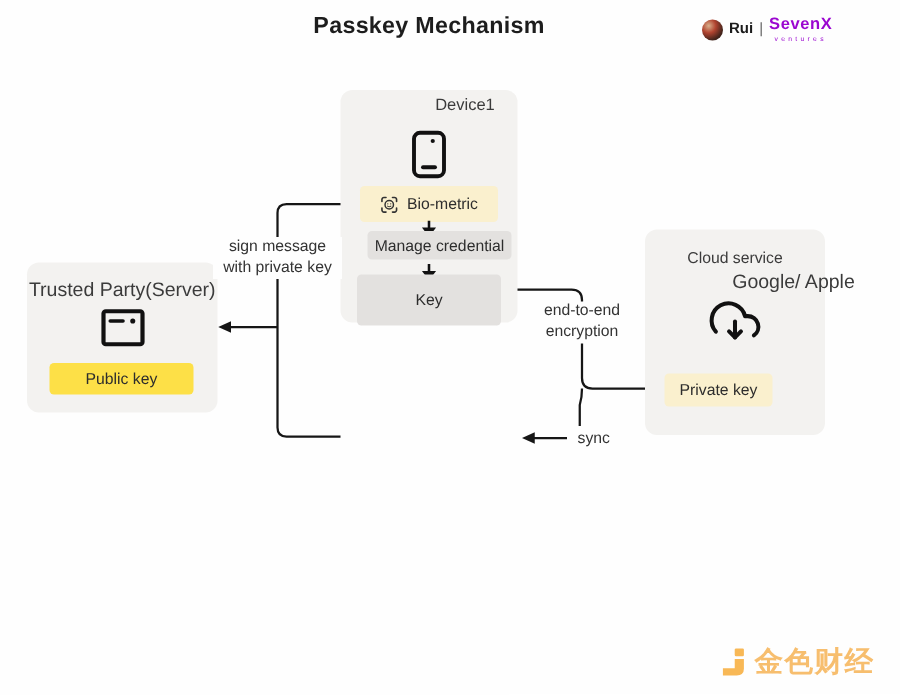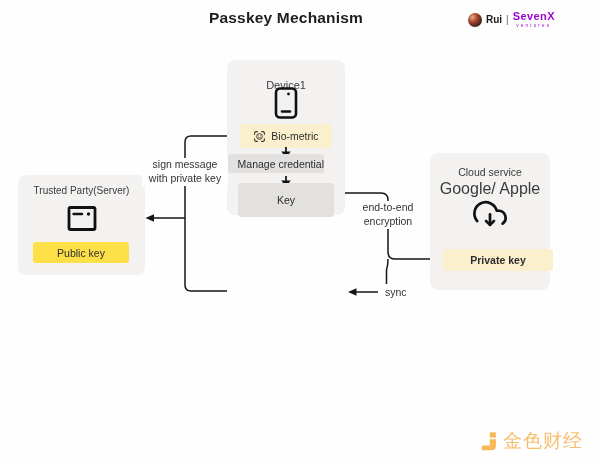--- a/index.html
+++ b/index.html
@@ -46,21 +46,21 @@
   .overlay{position:absolute;left:0;top:0;pointer-events:none;}
   
   .note{
     position:absolute;left:17px;width:566px;border-radius:6px;
     display:flex;align-items:center;justify-content:center;
   }
   .note-text{font-size:11px;color:#2c2c2c;}
   .note-emoji{position:absolute;top:50%;transform:translateY(-50%);}
   
   .watermark{position:absolute;left:478px;top:428px;display:flex;align-items:center;gap:4px;opacity:.75;}
-  .wm-text{font-size:19px;font-weight:normal;color:#f5a93f;letter-spacing:1px;}
+  .wm-text{font-size:19px;font-weight:bold;color:#f5a93f;letter-spacing:1px;}
 </style>
 </head>
 <body>
 
 <div class="canvas">
 
   <div class="title">Passkey Mechanism</div>
   <div class="header-right">
     <div class="avatar"></div>
     <span class="author">Rui</span>
@@ -80,21 +80,21 @@
       <path d="M378 292 H356"></path>
     </g>
     <g fill="#161616" stroke="none">
       <polygon points="145.5,218 154,214.2 154,221.8"></polygon>
       <polygon points="443,259 434.5,255.2 434.5,262.8"></polygon>
       <polygon points="348,292 356.5,288.2 356.5,295.8"></polygon>
     </g>
   </svg>
 
   <div class="box" style="left:227px;top:60px;width:118px;height:155px;">
-    <div class="box-label" style="top:19px;">Device1</div>
+    <div class="box-label" style="top:4px;padding-left:24px;">Device1</div>
     <svg class="icon-center" style="top:26px;" width="26" height="34" viewBox="0 0 26 34">
       <rect x="3" y="2.5" width="20" height="29" rx="4" fill="none" stroke="#111" stroke-width="2.6"></rect>
       <circle cx="15.5" cy="8" r="1.4" fill="#111"></circle>
       <path d="M9 25.5 H17" stroke="#111" stroke-width="2.6" stroke-linecap="round"></path>
     </svg>
     <div class="pill pill-cream" style="left:13px;top:64px;width:92px;height:24px;">
       <svg width="13" height="13" viewBox="0 0 24 24">
         <g fill="none" stroke="#333" stroke-width="2" stroke-linecap="round">
           <path d="M8 3H5.5A2.5 2.5 0 0 0 3 5.5V8"></path>
           <path d="M16 3h2.5A2.5 2.5 0 0 1 21 5.5V8"></path>
@@ -105,55 +105,55 @@
         <circle cx="10.2" cy="10.8" r="0.8" fill="#333"></circle>
         <circle cx="13.8" cy="10.8" r="0.8" fill="#333"></circle>
         <path d="M10 13.6 q2 1.6 4 0" fill="none" stroke="#333" stroke-width="1.3" stroke-linecap="round"></path>
       </svg>
       <span>Bio-metric</span>
     </div>
     <svg class="mini-arrow" style="top:87px;" width="13" height="12" viewBox="0 0 13 12">
       <path d="M6.5 0 V6" stroke="#111" stroke-width="1.7"></path>
       <polygon points="1.8,4.6 11.2,4.6 6.5,11" fill="#111"></polygon>
     </svg>
-    <div class="pill pill-gray" style="left:1px;top:94px;width:96px;height:19px;justify-content:flex-end;">
+    <div class="pill pill-gray" style="left:18px;top:94px;width:96px;height:19px;">
       <span>Manage credential</span>
     </div>
     <svg class="mini-arrow" style="top:116px;" width="13" height="12" viewBox="0 0 13 12">
       <path d="M6.5 0 V6" stroke="#111" stroke-width="1.7"></path>
       <polygon points="1.8,4.6 11.2,4.6 6.5,11" fill="#111"></polygon>
     </svg>
     <div class="pill pill-gray" style="left:11px;top:123px;width:96px;height:34px;">
       <span>Key</span>
     </div>
   </div>
 
   <div class="box" style="left:18px;top:175px;width:127px;height:100px;">
-    <div class="box-label" style="top:10px;font-size:10px;text-align:center;">Trusted Party(Server)</div>
+    <div class="box-label" style="top:10px;font-size:13px;text-align:center;">Trusted Party(Server)</div>
     <svg class="icon-center" style="top:30px;" width="32" height="27" viewBox="0 0 32 27">
       <rect x="3" y="2.5" width="26" height="22" rx="1.5" fill="none" stroke="#111" stroke-width="2.8"></rect>
       <path d="M7.5 9 H16" stroke="#111" stroke-width="2.4" stroke-linecap="round"></path>
       <circle cx="22.5" cy="9" r="1.7" fill="#111"></circle>
     </svg>
     <div class="pill pill-lavender" style="left:15px;top:67px;width:96px;height:21px;">
       <span>Public key</span>
     </div>
   </div>
 
   <div class="box" style="left:430px;top:153px;width:120px;height:137px;">
     <div class="box-label" style="top:13px;font-size:10.5px;">Cloud service</div>
-    <div class="box-label" style="top:27px;font-size:16px;">Google/ Apple</div>
+    <div class="box-label" style="top:27px;font-size:13px;padding-left:39px;">Google/ Apple</div>
     <svg class="icon-center" style="top:45px;" width="38" height="34" viewBox="0 0 24 24">
       <g fill="none" stroke="#111" stroke-width="1.9" stroke-linecap="round" stroke-linejoin="round">
         <path d="M20.88 18.09A5 5 0 0 0 18 9h-1.26A8 8 0 1 0 3 16.29"></path>
         <polyline points="9.2 16.2 12 19 14.8 16.2"></polyline>
         <line x1="12" y1="11.5" x2="12" y2="19"></line>
       </g>
     </svg>
-    <div class="pill pill-cream" style="left:13px;top:96px;width:110px;height:22px;font-weight:bold;">
+    <div class="pill pill-cream" style="left:13px;top:96px;width:72px;height:22px;">
       <span>Private key</span>
     </div>
   </div>
 
 
   <div class="edge-label" style="left:349px;top:201px;width:78px;">
     <div>end-to-end</div>
     <div>encryption</div>
   </div>
   <div class="edge-label" style="left:142px;top:158px;width:86px;">

